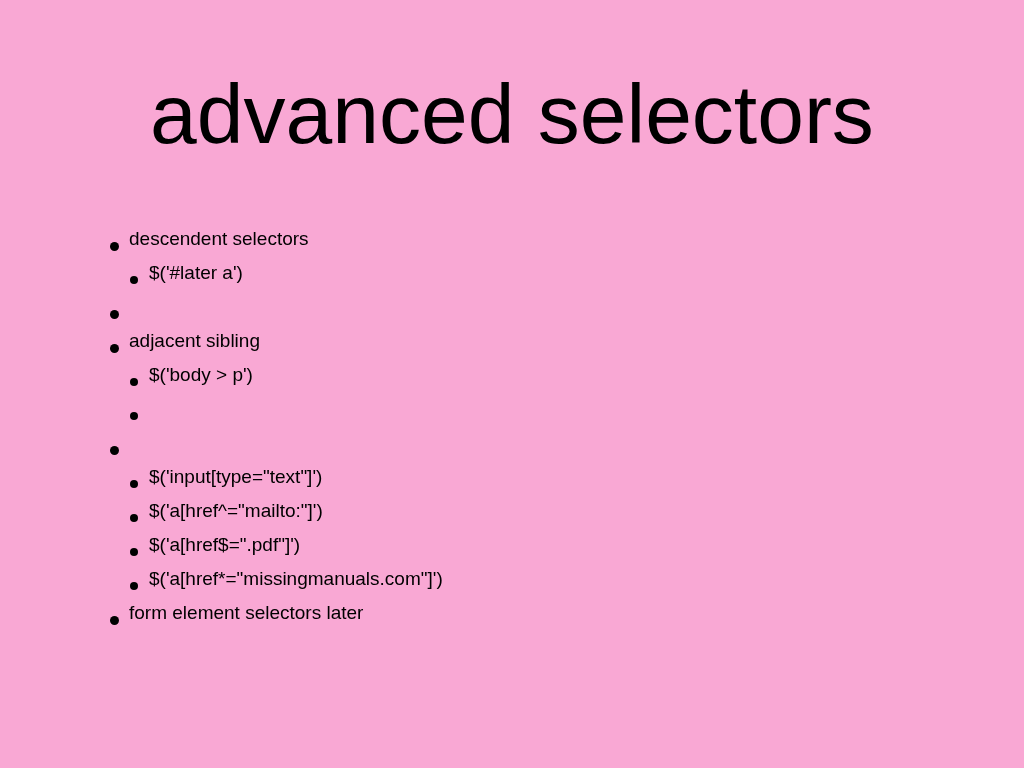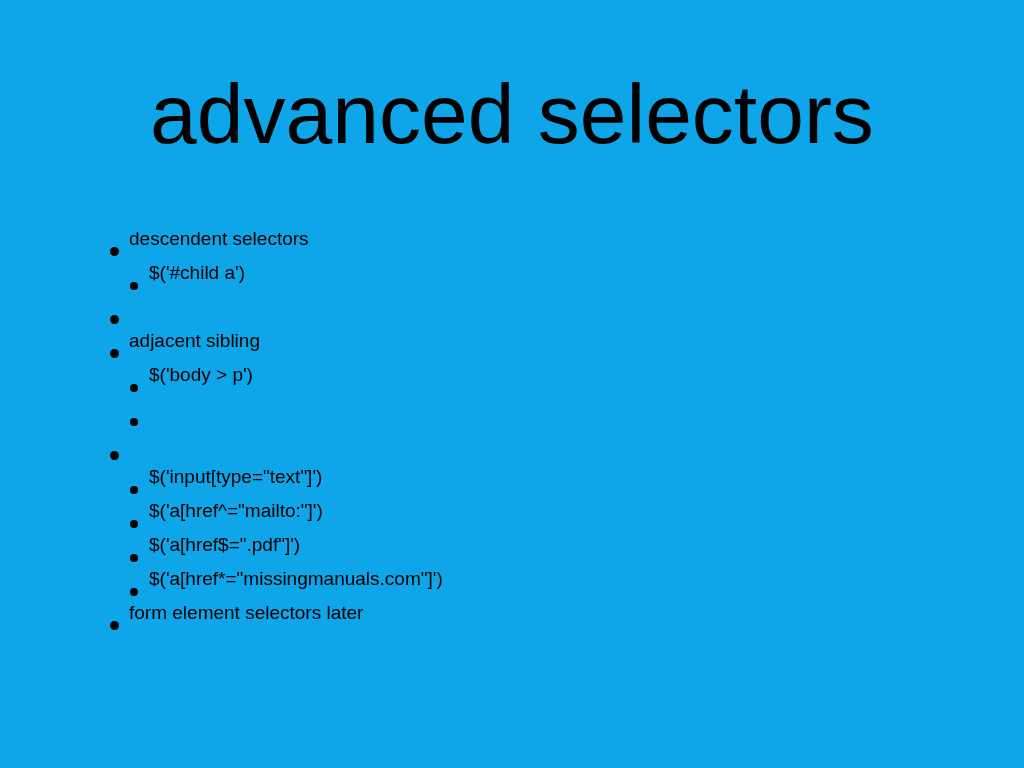--- a/index.html
+++ b/index.html
@@ -11,21 +11,21 @@
     height: 768px;
     background: #ffffff;
     font-family: "Liberation Sans", sans-serif;
     color: #000000;
     position: relative;
     overflow: hidden;
   }
   .slide {
     position: absolute;
     inset: 0;
-    background: #0ea5e9;
+    background: #f9a8d4;
   }
   .title {
     position: absolute;
     top: 72px;
     left: 0;
     width: 1024px;
     text-align: center;
     font-size: 84px;
     line-height: 1.0;
     letter-spacing: 0px;
@@ -33,21 +33,21 @@
     color: #000000;
   }
   .bullets {
     position: absolute;
     top: 222px;
     left: 108px;
     width: 820px;
   }
   .row {
     display: flex;
-    align-items: flex-end;
+    align-items: center;
     height: 34px;
     line-height: 34px;
     font-size: 19px;
     white-space: nowrap;
   }
   .row .dot {
     flex: 0 0 auto;
     background: #000000;
     border-radius: 50%;
   }
@@ -82,21 +82,21 @@
 
   <div class="bullets">
 
     <div class="row lvl1">
       <span class="dot"></span>
       <span class="txt">descendent selectors</span>
     </div>
 
     <div class="row lvl2">
       <span class="dot"></span>
-      <span class="txt">$('#child a')</span>
+      <span class="txt">$('#later a')</span>
     </div>
 
     <div class="row lvl1">
       <span class="dot"></span>
     </div>
 
     <div class="row lvl1">
       <span class="dot"></span>
       <span class="txt">adjacent sibling</span>
     </div>

